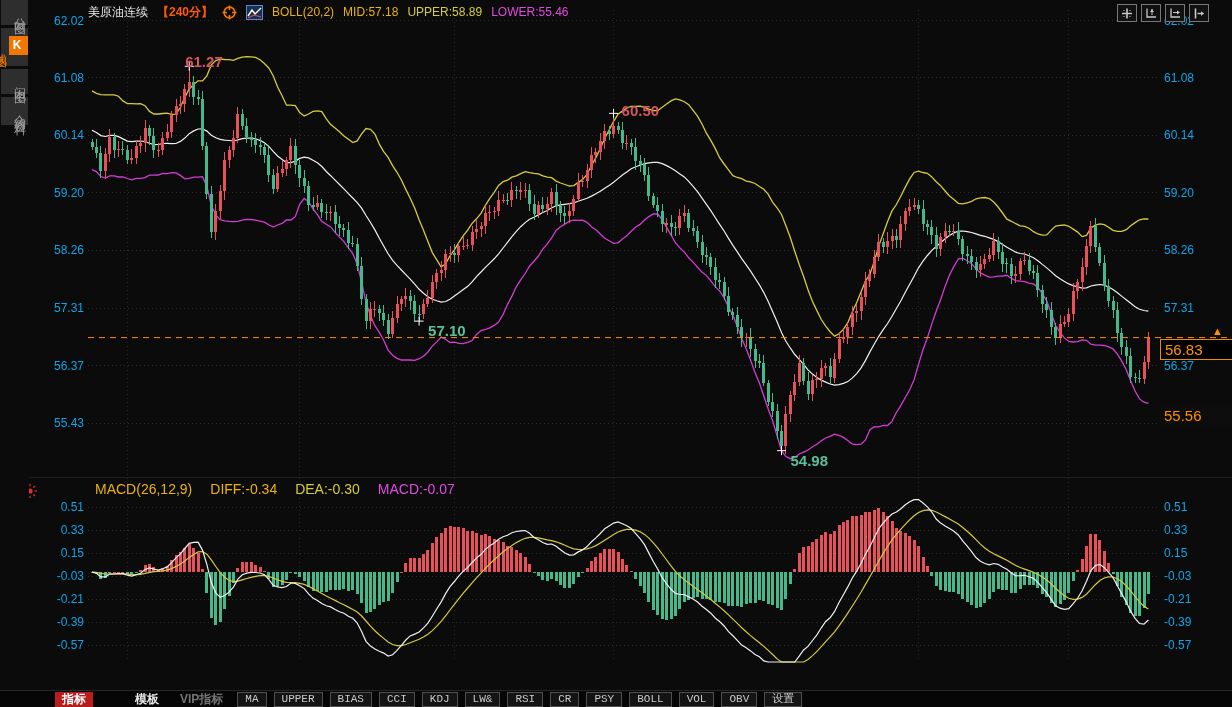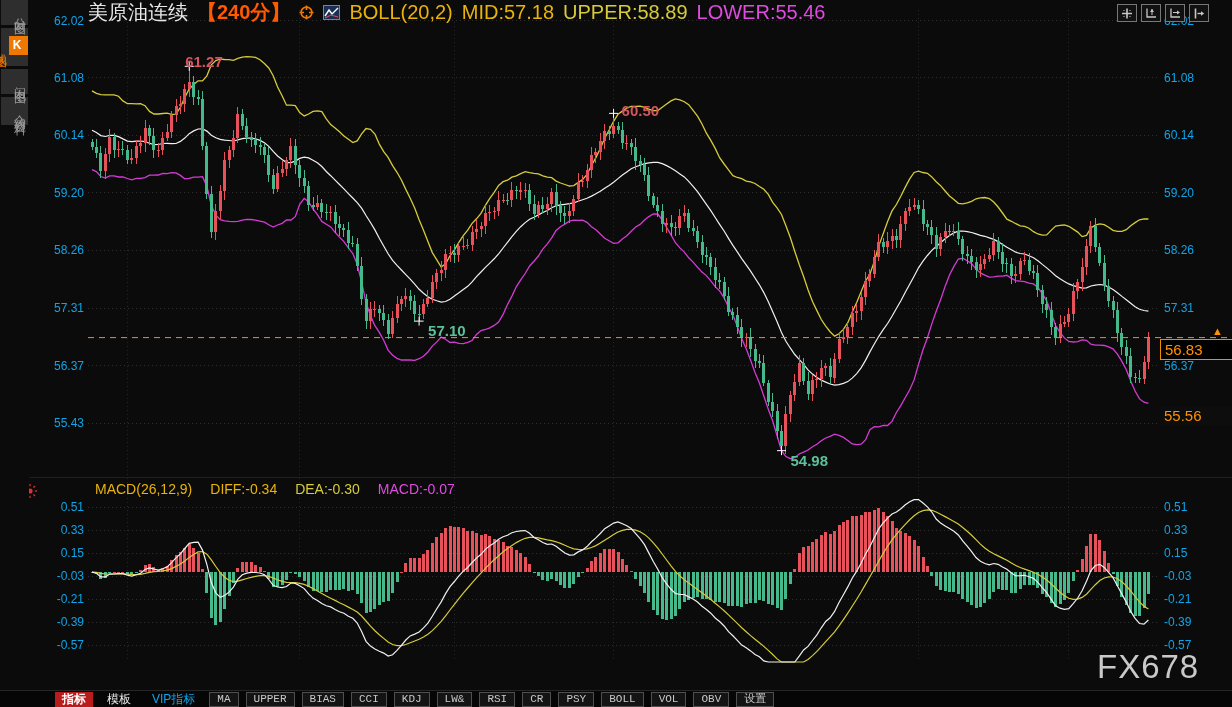--- a/index.html
+++ b/index.html
@@ -8,21 +8,21 @@
   
   #sidebar{position:absolute;left:0;top:0;width:29px;height:668px;background:#0b0b0b;z-index:30;}
   .side-tab{writing-mode:vertical-rl;text-orientation:upright;width:27px;margin:0 1px 3px 1px;
             background:#2e2e2e;color:#9b9b9b;font-size:12px;letter-spacing:3px;
             padding:8px 0;text-align:center;cursor:pointer;}
   .side-tab.active{color:#f07800;}
   .k-badge{writing-mode:horizontal-tb;display:block;background:#f07800;color:#fff;
            width:19px;height:19px;line-height:19px;margin:0 auto 3px auto;font-weight:bold;}
   
   #hdr{position:absolute;left:88px;top:3px;height:18px;display:flex;align-items:center;gap:9px;
-       font-size:20px;z-index:20;white-space:nowrap;text-align:right;}
+       font-size:12px;z-index:20;white-space:nowrap;text-align:right;}
   .h-sym{color:#e8e8e8;} .h-period{color:#ff5a00;font-weight:bold;}
   .h-white{color:#eab308;} .h-yel{color:#d6cb3a;} .h-mag{color:#e14ae1;}
   #macd-hdr{position:absolute;left:95px;top:481px;height:16px;display:flex;gap:18px;
        font-size:14px;z-index:20;white-space:nowrap;}
   
   #tools{position:absolute;left:1117px;top:4px;display:flex;gap:4px;z-index:25;}
   .tool-btn{width:18px;height:16px;border:1px solid #777;background:#111;display:flex;
             align-items:center;justify-content:center;cursor:pointer;}
   .tool-btn svg{display:block;}
   
@@ -42,22 +42,22 @@
       font-weight:bold;color:#e5e5e5;}
   #date-hi{position:absolute;left:738px;top:2px;width:158px;height:18px;background:#000;
       border:1px solid #3a3a3a;color:#ff9100;font-size:13px;line-height:18px;text-align:center;}
   #period-sel{position:absolute;left:33px;top:4px;color:#ff8a00;font-size:13px;font-weight:bold;cursor:pointer;}
   
   #toolbar{position:absolute;left:0;top:690px;width:1232px;height:17px;background:#060606;
       border-top:1px solid #262626;display:flex;align-items:center;gap:7px;
       padding-left:55px;box-sizing:border-box;z-index:20;font-size:12px;}
   .tb{cursor:pointer;line-height:15px;padding:0 7px;white-space:nowrap;}
   .tb-primary{background:#b91c1c;color:#fff;font-weight:bold;}
-  .tb-plain{color:#e8e8e8;font-weight:normal;}
-  .tb-vip{color:#0ea5e9;font-weight:normal;}
+  .tb-plain{color:#e8e8e8;font-weight:bold;margin-left:28px;}
+  .tb-vip{color:#737373;font-weight:bold;}
   .tb-boxed{border:1px solid #4f4f4f;background:#141414;color:#c8c8c8;
       font-family:"Liberation Mono","DejaVu Sans Mono",monospace;font-size:11px;line-height:13px;}
   
   #watermark{position:absolute;left:1097px;top:648px;font-size:33px;color:#c9c9c9;
       letter-spacing:1px;font-weight:500;z-index:21;}
   #live-icon{position:absolute;left:22px;top:483px;z-index:21;}
   #chart{position:absolute;left:0;top:0;z-index:5;}
   #divider1{position:absolute;left:0;top:477px;width:1232px;height:1px;background:#1e1e1e;}
 </style>
 </head>
@@ -969,14 +969,13 @@
       <div class="tb tb-boxed">LW&amp;</div>
       <div class="tb tb-boxed">RSI</div>
       <div class="tb tb-boxed">CR</div>
       <div class="tb tb-boxed">PSY</div>
       <div class="tb tb-boxed">BOLL</div>
       <div class="tb tb-boxed">VOL</div>
       <div class="tb tb-boxed">OBV</div>
       <div class="tb tb-boxed">设置</div>
     </div>
 
-  <div id="watermark">FX678</div>
 </div>
 
 </body></html>

